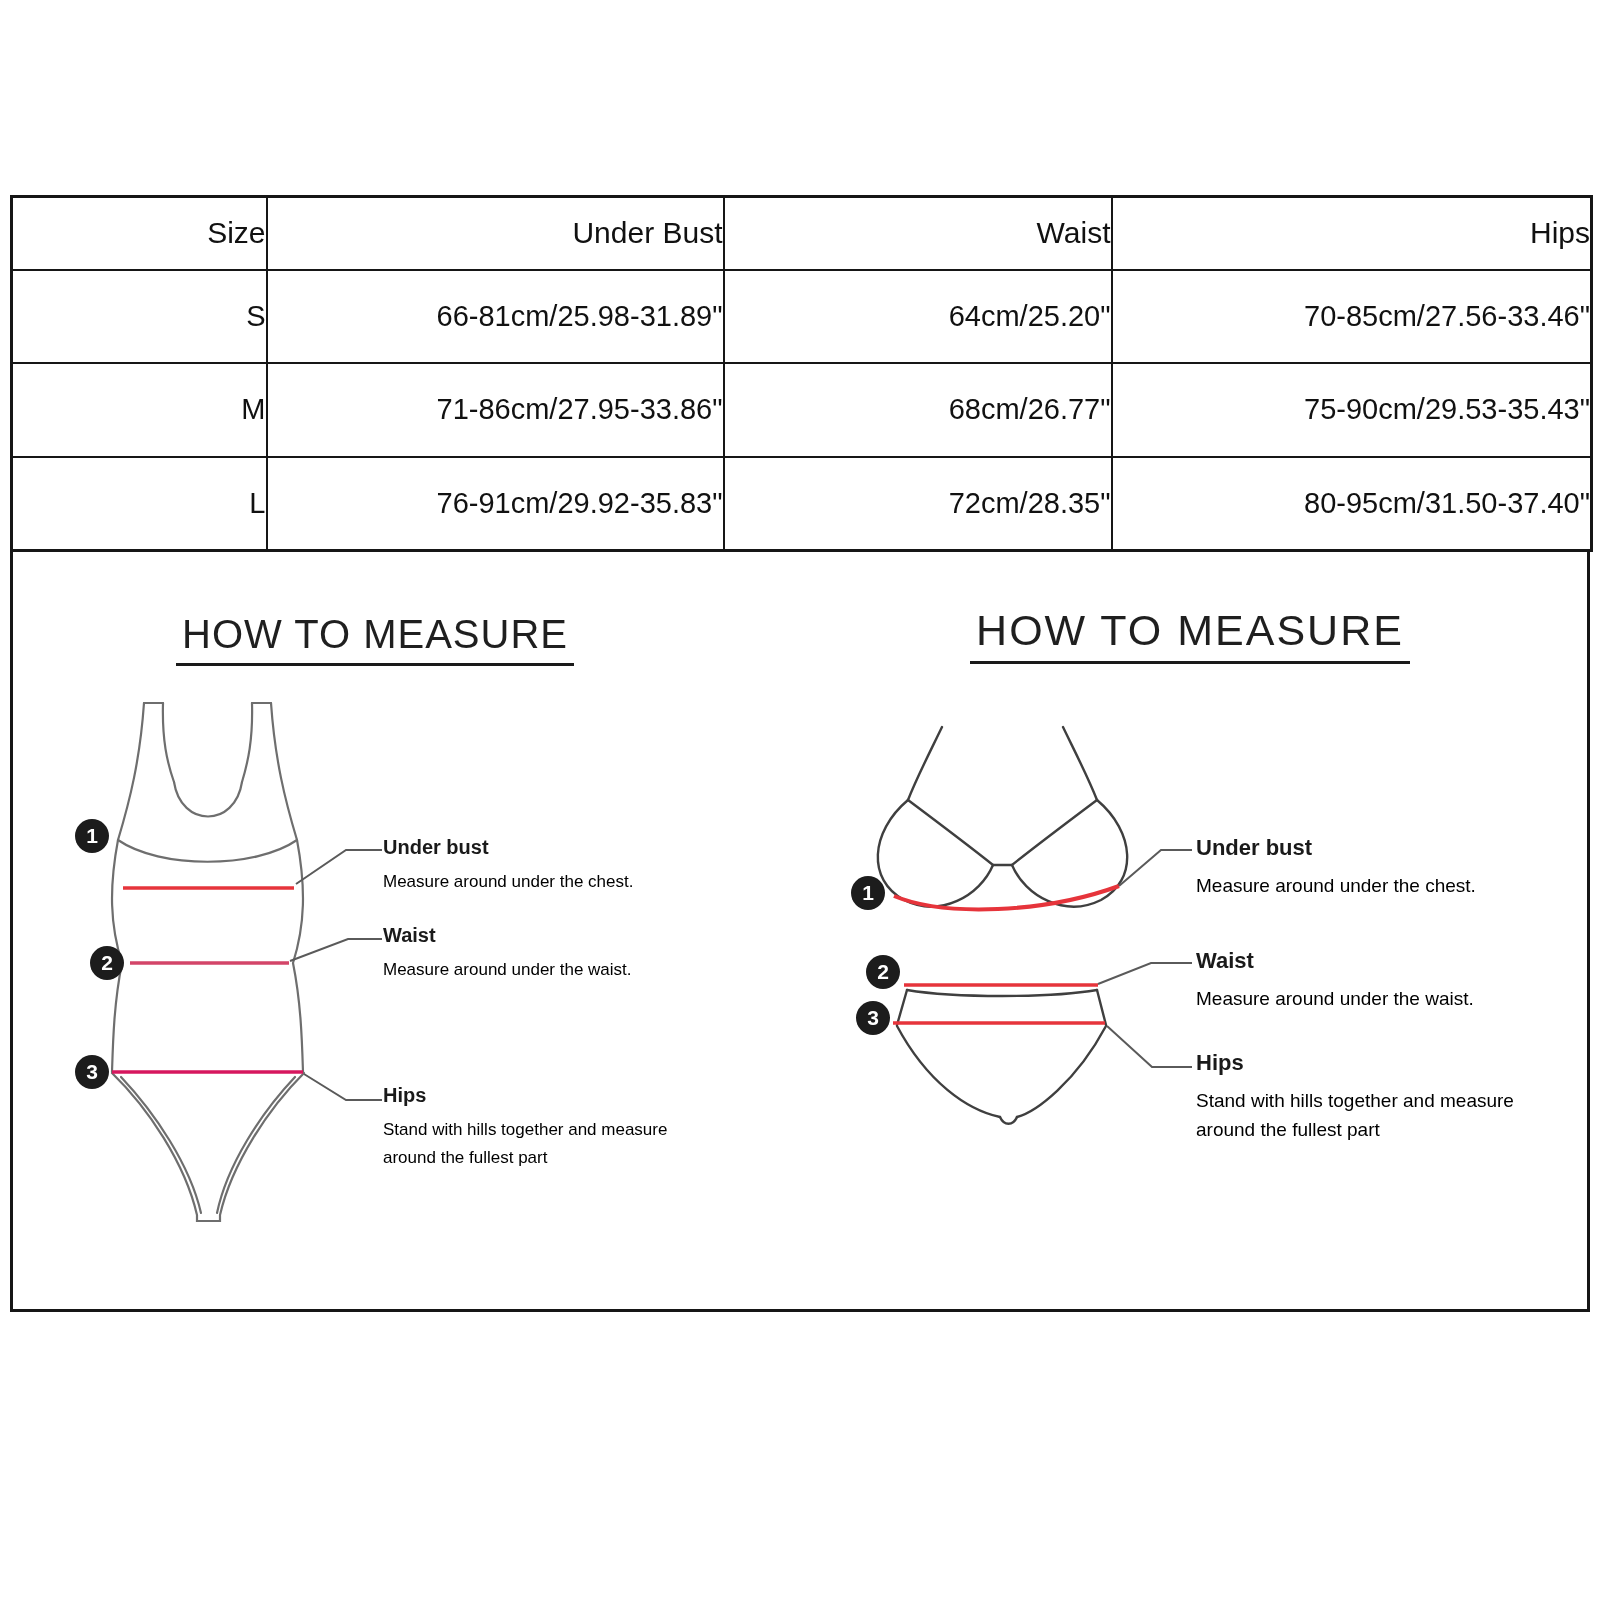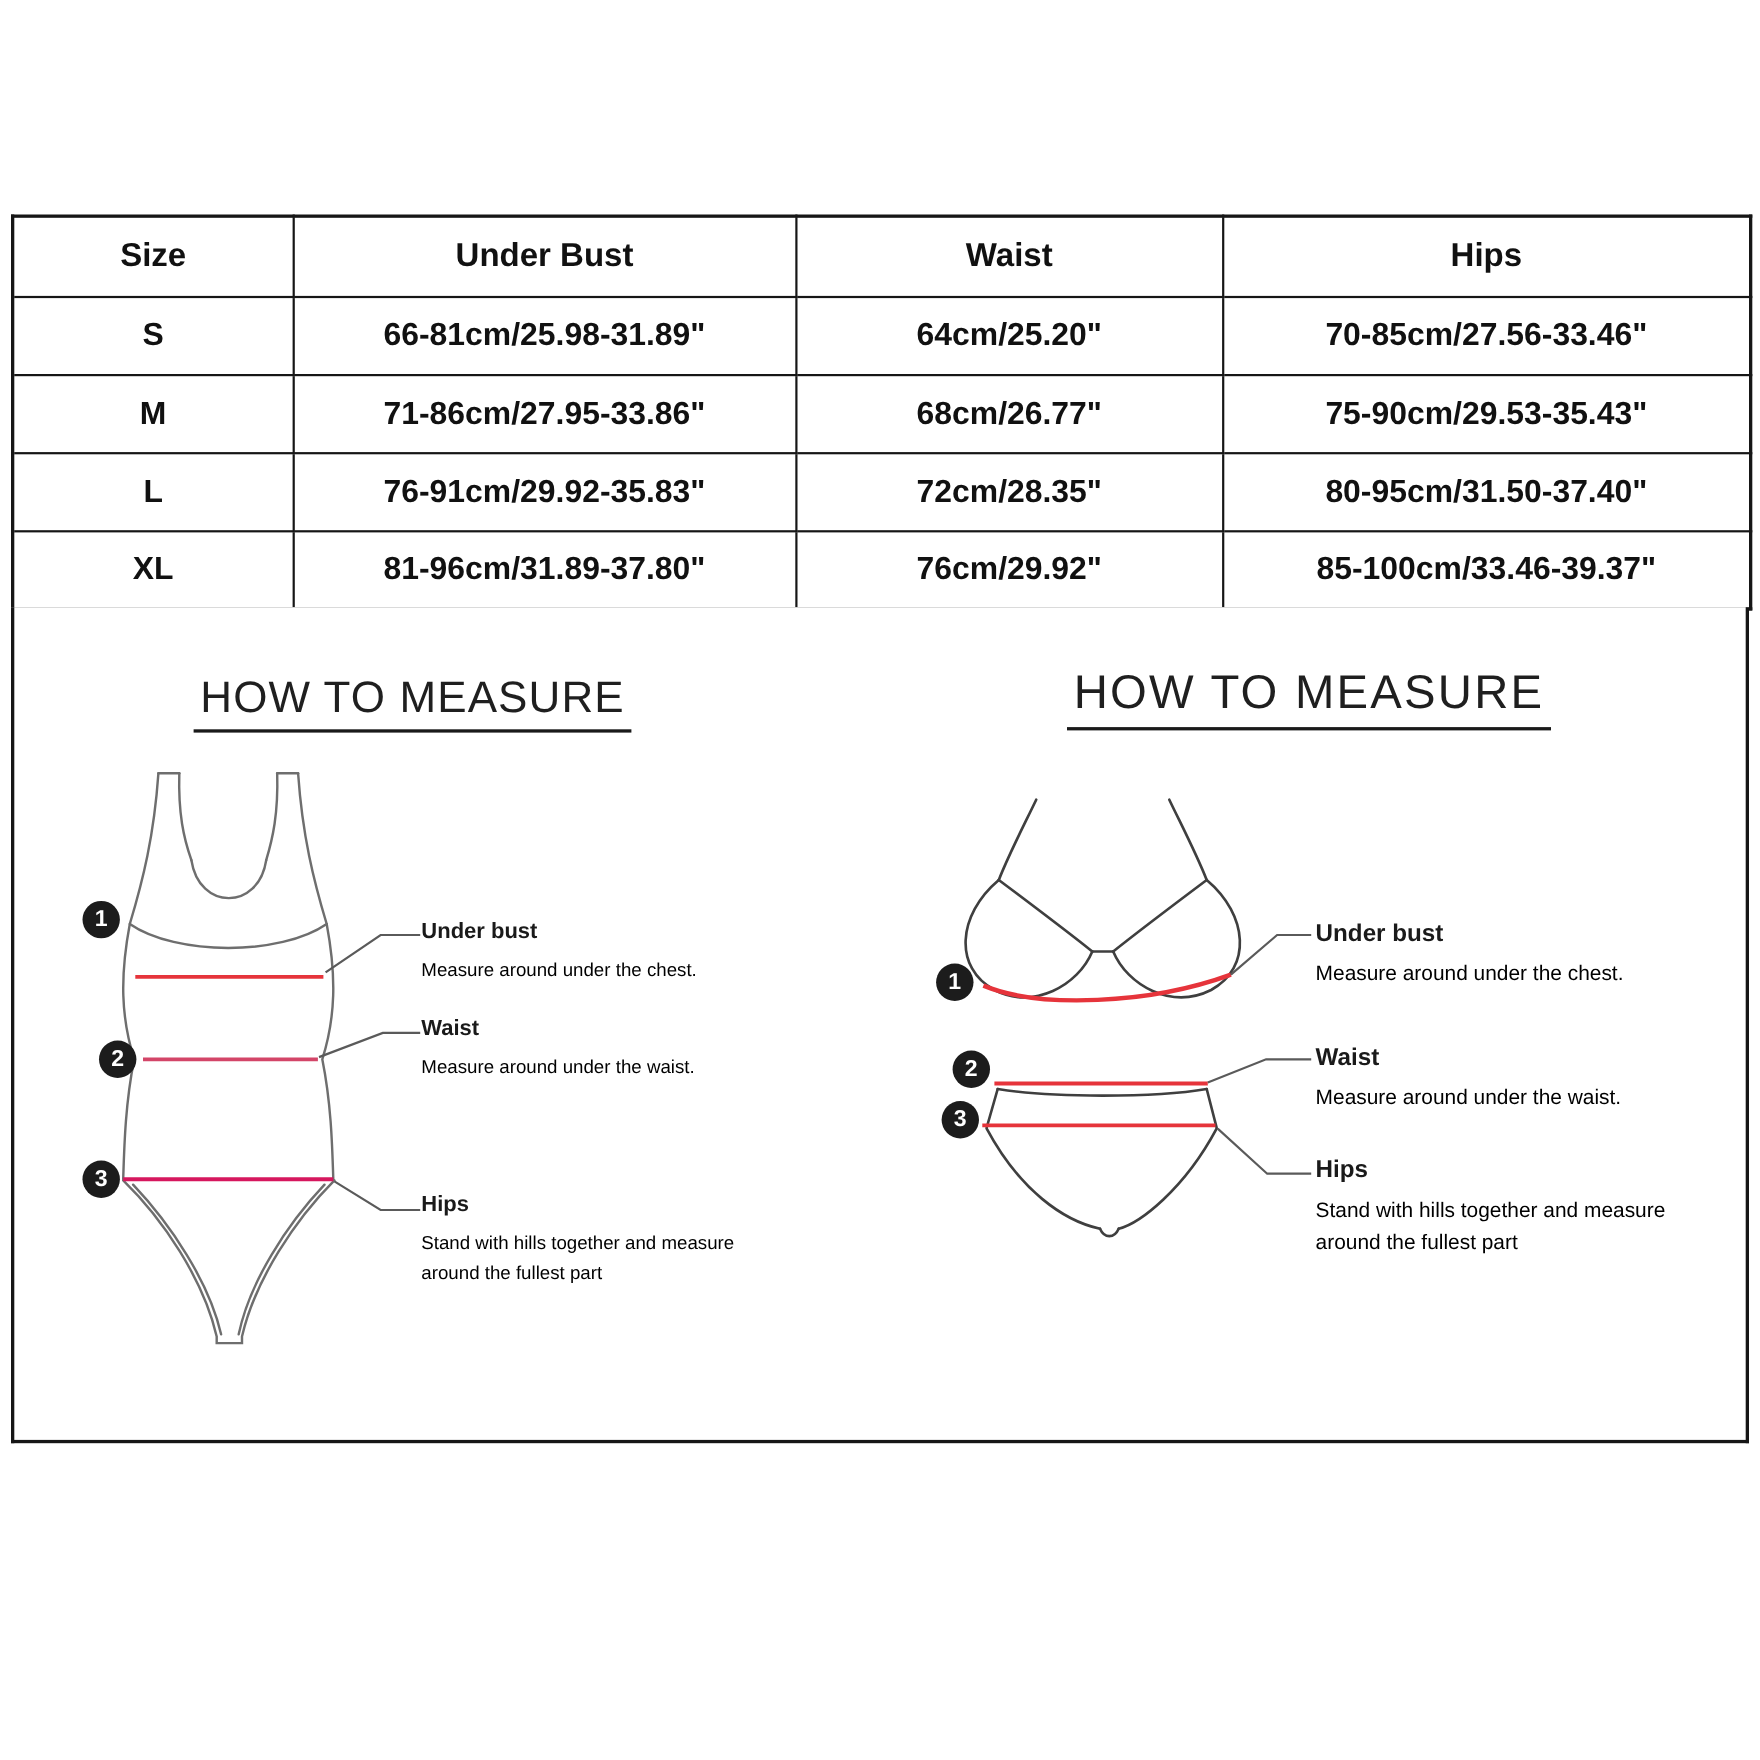--- a/index.html
+++ b/index.html
@@ -3,22 +3,22 @@
 <meta charset="utf-8">
 <style>
   html,body{margin:0;padding:0;background:#ffffff;}
   .canvas{position:relative;width:1600px;height:1600px;background:#ffffff;overflow:hidden;
           font-family:"Liberation Sans",sans-serif;color:#1a1a1a;}
 
   
   table.size-table{position:absolute;left:10px;top:195px;width:1580px;height:357px;
     border-collapse:collapse;table-layout:fixed;background:#fff;}
   table.size-table th,table.size-table td{
-    border:2px solid #161616;text-align:center;vertical-align:middle;
-    font-weight:bold;font-size:29px;color:#111;padding:0;}
+    border:2px solid #161616;text-align:right;vertical-align:middle;
+    font-weight:normal;font-size:29px;color:#111;padding:0;}
   table.size-table th{font-size:30px;}
   table.size-table{border:3px solid #161616;}
 
   
   .guide-box{position:absolute;left:10px;top:552px;width:1580px;height:760px;box-sizing:border-box;
     border-left:3px solid #161616;border-right:3px solid #161616;border-bottom:3px solid #161616;
     background:#fff;}
 
   .guide-title{position:absolute;text-align:center;color:#1f1f1f;font-weight:400;}
   .guide-title .underline{display:inline-block;border-bottom:3px solid #1a1a1a;padding:0 6px 6px 6px;}
@@ -69,26 +69,20 @@
         <td>M</td>
         <td>71-86cm/27.95-33.86"</td>
         <td>68cm/26.77"</td>
         <td>75-90cm/29.53-35.43"</td>
       </tr>
       <tr style="height:71px;">
         <td>L</td>
         <td>76-91cm/29.92-35.83"</td>
         <td>72cm/28.35"</td>
         <td>80-95cm/31.50-37.40"</td>
-      </tr>
-      <tr style="height:71px;">
-        <td>XL</td>
-        <td>81-96cm/31.89-37.80"</td>
-        <td>76cm/29.92"</td>
-        <td>85-100cm/33.46-39.37"</td>
       </tr>
     </tbody>
   </table>
 
   <div class="guide-box"></div>
 
   <div class="guide-title gt-left">
     <span class="underline">HOW TO MEASURE</span>
   </div>
   <div class="guide-title gt-right">

